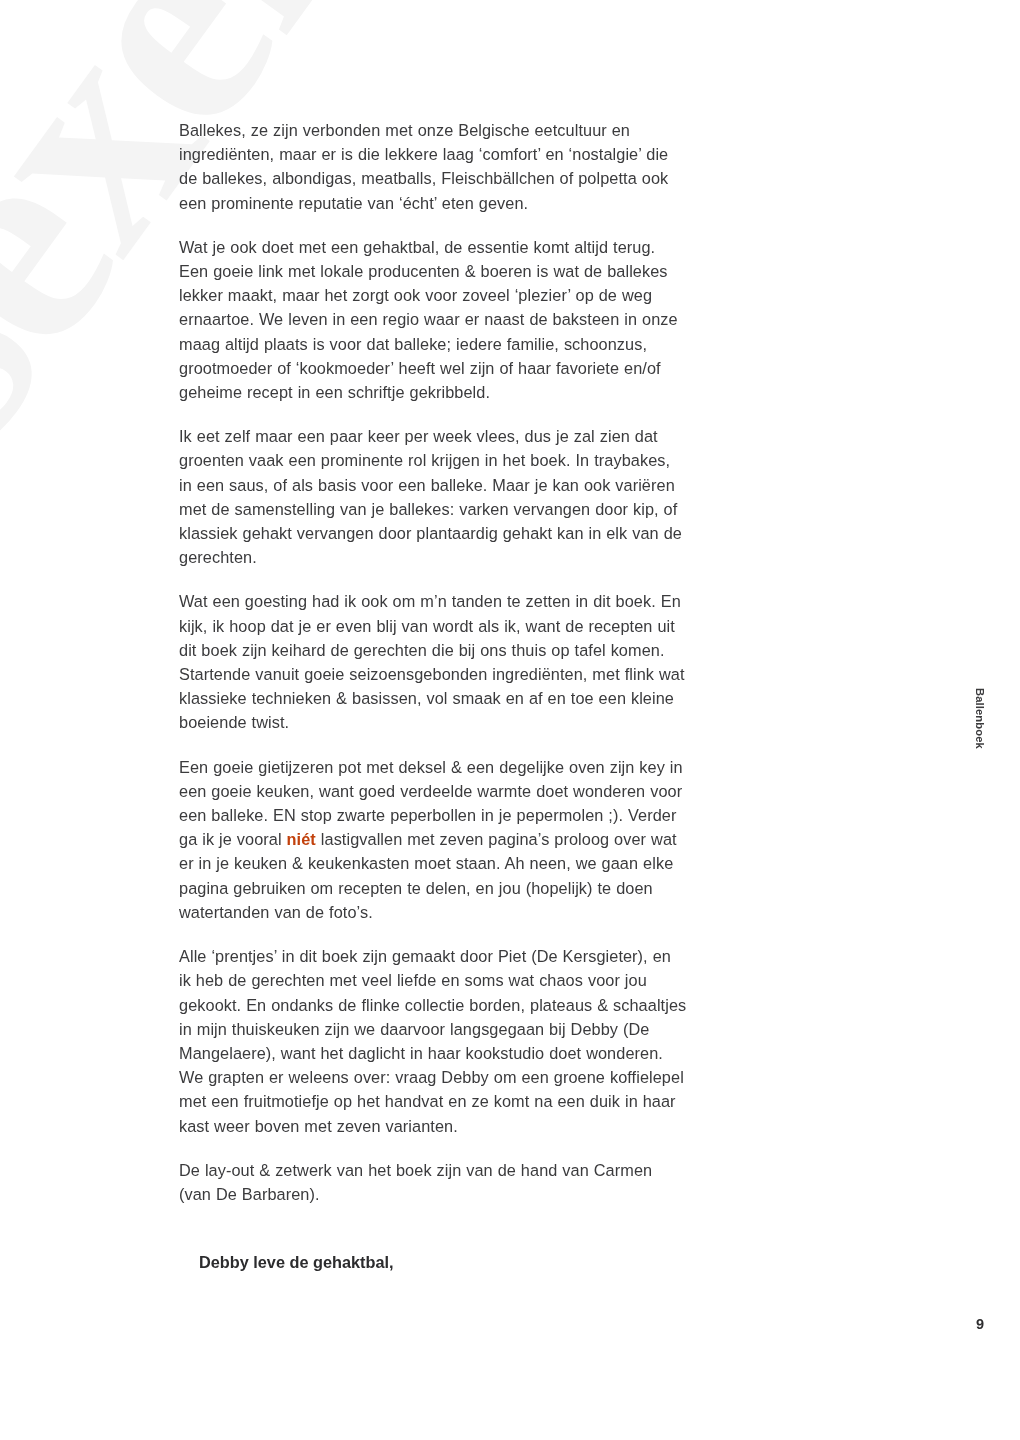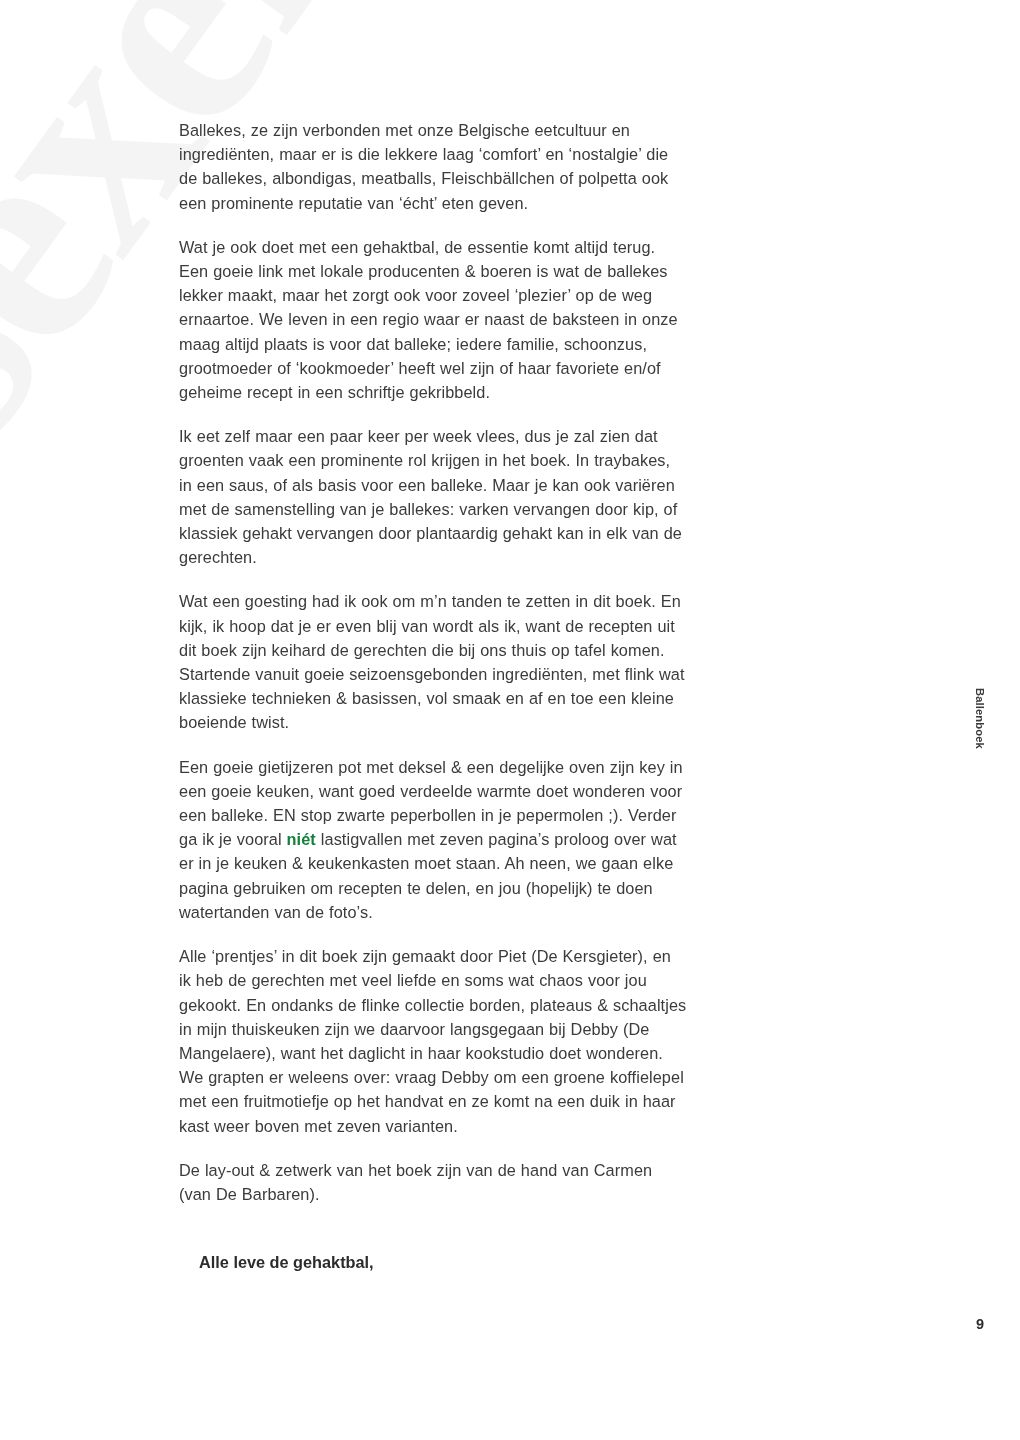--- a/index.html
+++ b/index.html
@@ -50,21 +50,21 @@
   }
   .para {
     margin: 0 0 20px 0;
     font-size: 16.3px;
     line-height: 24.2px;
     color: #3b3b3d;
     letter-spacing: 0.005em;
     word-spacing: 0.02em;
   }
   .para:last-of-type { margin-bottom: 0; }
-  .para b { font-weight: 700; color: #15803d; }
+  .para b { font-weight: 700; color: #c2410c; }
 
   .signoff {
     margin: 44px 0 0 20px;
     font-size: 16.3px;
     line-height: 24.2px;
     font-weight: 700;
     color: #2c2c2e;
   }
   .signature {
     margin: 32px 0 0 20px;
@@ -116,20 +116,20 @@
     <p class="para">Ik eet zelf maar een paar keer per week vlees, dus je zal zien dat groenten vaak een prominente rol krijgen in het boek. In traybakes, in een saus, of als basis voor een balleke. Maar je kan ook variëren met de samenstelling van je ballekes: varken vervangen door kip, of klassiek gehakt vervangen door plantaardig gehakt kan in elk van de gerechten.</p>
 
     <p class="para">Wat een goesting had ik ook om m’n tanden te zetten in dit boek. En kijk, ik hoop dat je er even blij van wordt als ik, want de recepten uit dit boek zijn keihard de gerechten die bij ons thuis op tafel komen. Startende vanuit goeie seizoensgebonden ingrediënten, met flink wat klassieke technieken &amp; basissen, vol smaak en af en toe een kleine boeiende twist.</p>
 
     <p class="para"><span>Een goeie gietijzeren pot met deksel &amp; een degelijke oven zijn key in een goeie keuken, want goed verdeelde warmte doet wonderen voor een balleke. EN stop zwarte peperbollen in je pepermolen ;). Verder ga ik je vooral </span><b>niét</b><span> lastigvallen met zeven pagina’s proloog over wat er in je keuken &amp; keukenkasten moet staan. Ah neen, we gaan elke pagina gebruiken om recepten te delen, en jou (hopelijk) te doen watertanden van de foto’s.</span></p>
 
     <p class="para">Alle ‘prentjes’ in dit boek zijn gemaakt door Piet (De Kersgieter), en ik heb de gerechten met veel liefde en soms wat chaos voor jou gekookt. En ondanks de flinke collectie borden, plateaus &amp; schaaltjes in mijn thuiskeuken zijn we daarvoor langsgegaan bij Debby (De Mangelaere), want het daglicht in haar kookstudio doet wonderen. We grapten er weleens over: vraag Debby om een groene koffielepel met een fruitmotiefje op het handvat en ze komt na een duik in haar kast weer boven met zeven varianten.</p>
 
     <p class="para">De lay-out &amp; zetwerk van het boek zijn van de hand van Carmen (van De Barbaren).</p>
 
-    <p class="signoff">Alle leve de gehaktbal,</p>
+    <p class="signoff">Debby leve de gehaktbal,</p>
 
   </div>
 
   <div class="side-label">Ballenboek</div>
 
   <div class="page-number">9</div>
 </div>
 
 </body></html>

